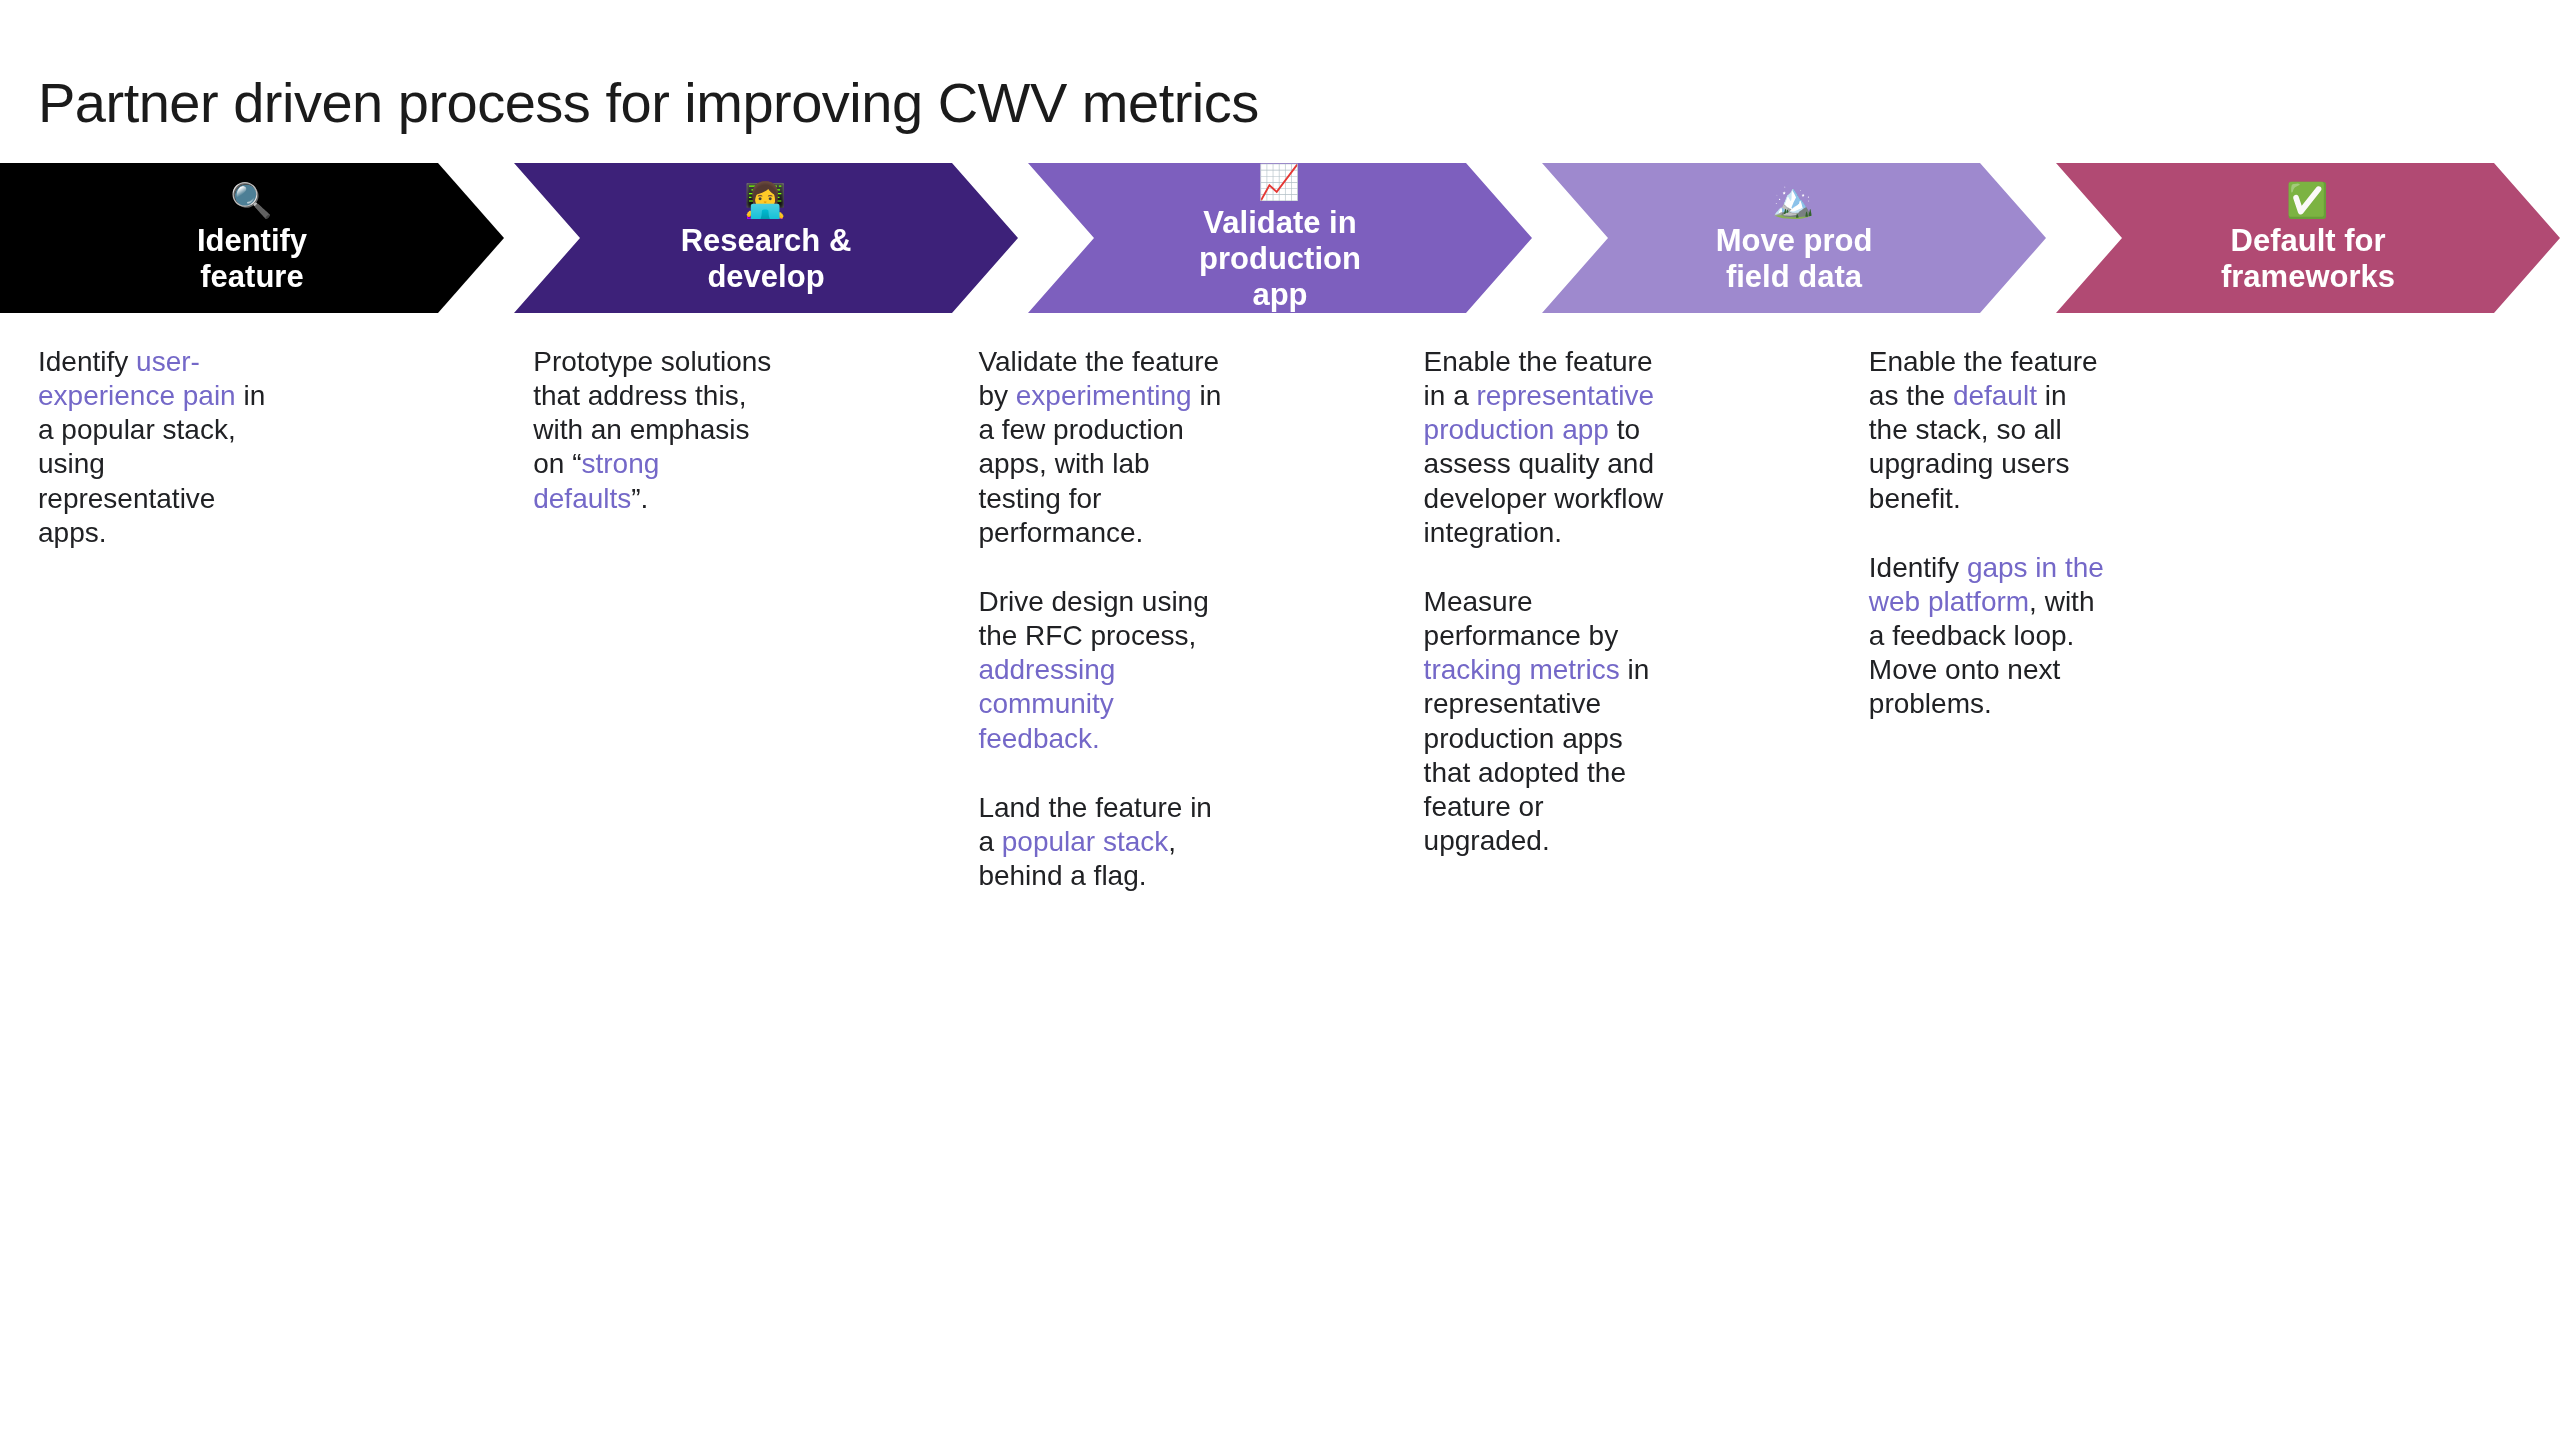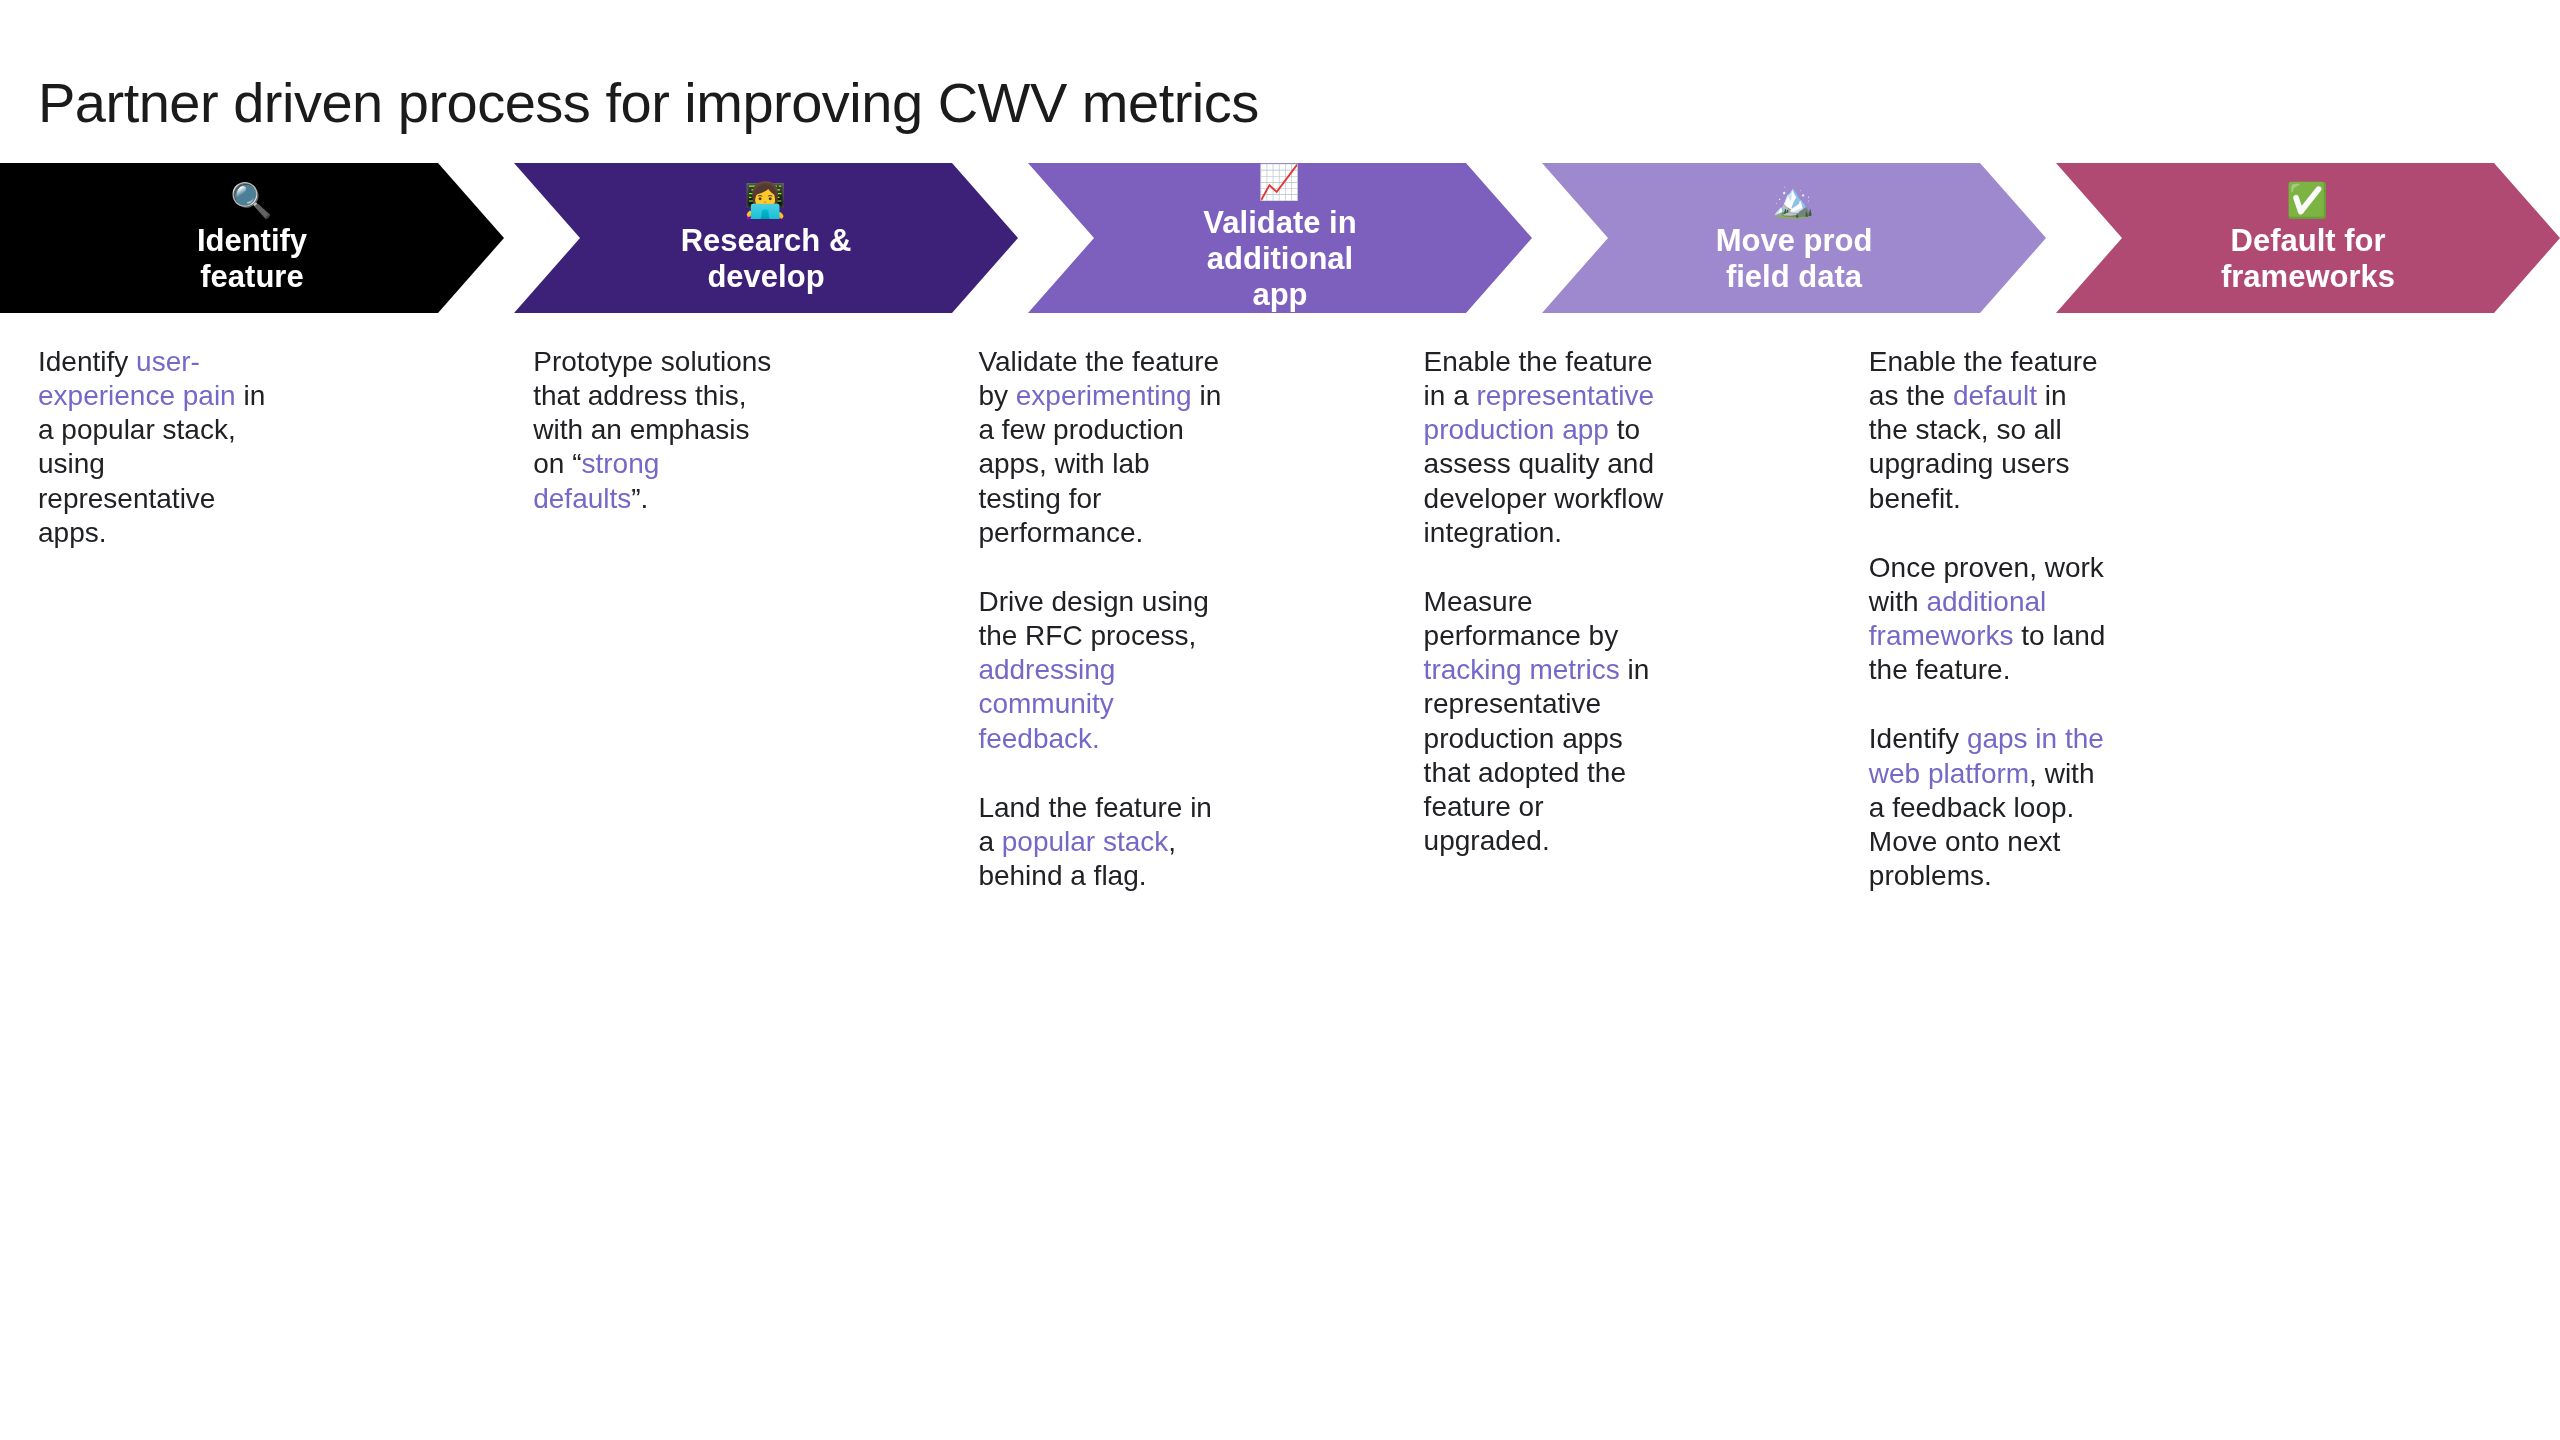--- a/index.html
+++ b/index.html
@@ -100,21 +100,21 @@
 
   <div class="chevron notched" style="background: rgb(61, 33, 121);">
     <div class="chevron-icon">👩‍💻</div>
     <div class="chevron-label">Research &amp;
 develop</div>
   </div>
 
   <div class="chevron notched" style="background: rgb(125, 95, 190);">
     <div class="chevron-icon">📈</div>
     <div class="chevron-label">Validate in
-additional
+production
 app</div>
   </div>
 
   <div class="chevron notched" style="background: rgb(158, 137, 206);">
     <div class="chevron-icon">🏔️</div>
     <div class="chevron-label">Move prod
 field data</div>
   </div>
 
   <div class="chevron notched" style="background: rgb(177, 74, 115);">
@@ -138,17 +138,16 @@
         <p><span>Land the feature in a </span><span class="hl">popular stack</span><span>, behind a flag.</span></p>
       </div>
 
   <div class="column">
         <p><span>Enable the feature in a </span><span class="hl">representative production app</span><span> to assess quality and developer workflow integration.</span></p>
         <p><span>Measure performance by </span><span class="hl">tracking metrics</span><span> in representative production apps that adopted the feature or upgraded.</span></p>
       </div>
 
   <div class="column">
         <p><span>Enable the feature as the </span><span class="hl">default</span><span> in the stack, so all upgrading users benefit.</span></p>
-        <p><span>Once proven, work with </span><span class="hl">additional frameworks</span><span> to land the feature.</span></p>
         <p><span>Identify </span><span class="hl">gaps in the web platform</span><span>, with a feedback loop. Move onto next problems.</span></p>
       </div>
 </div>
 </div>
 
 </body></html>

